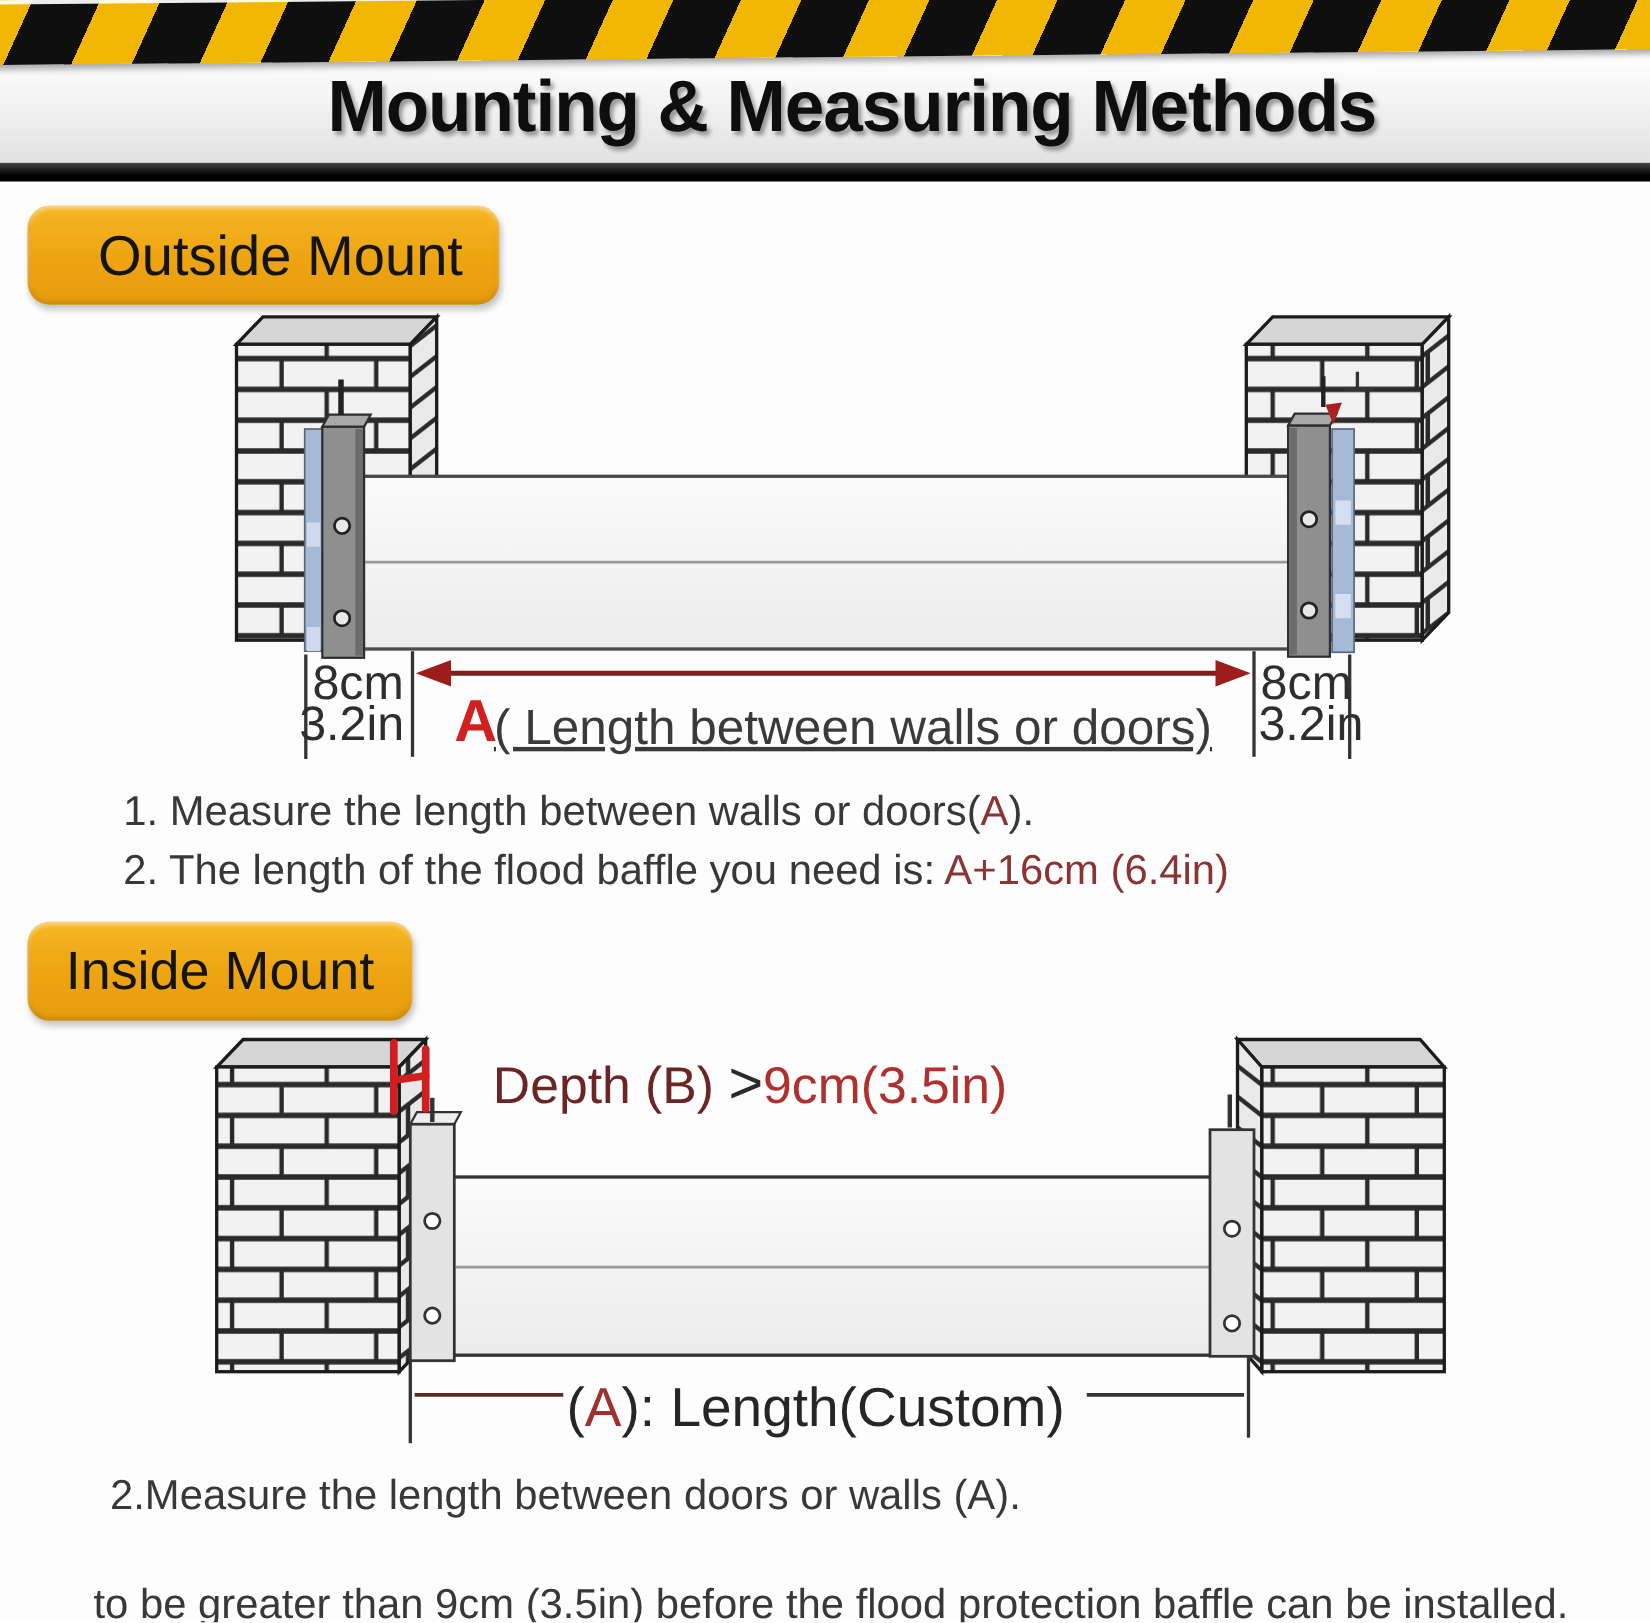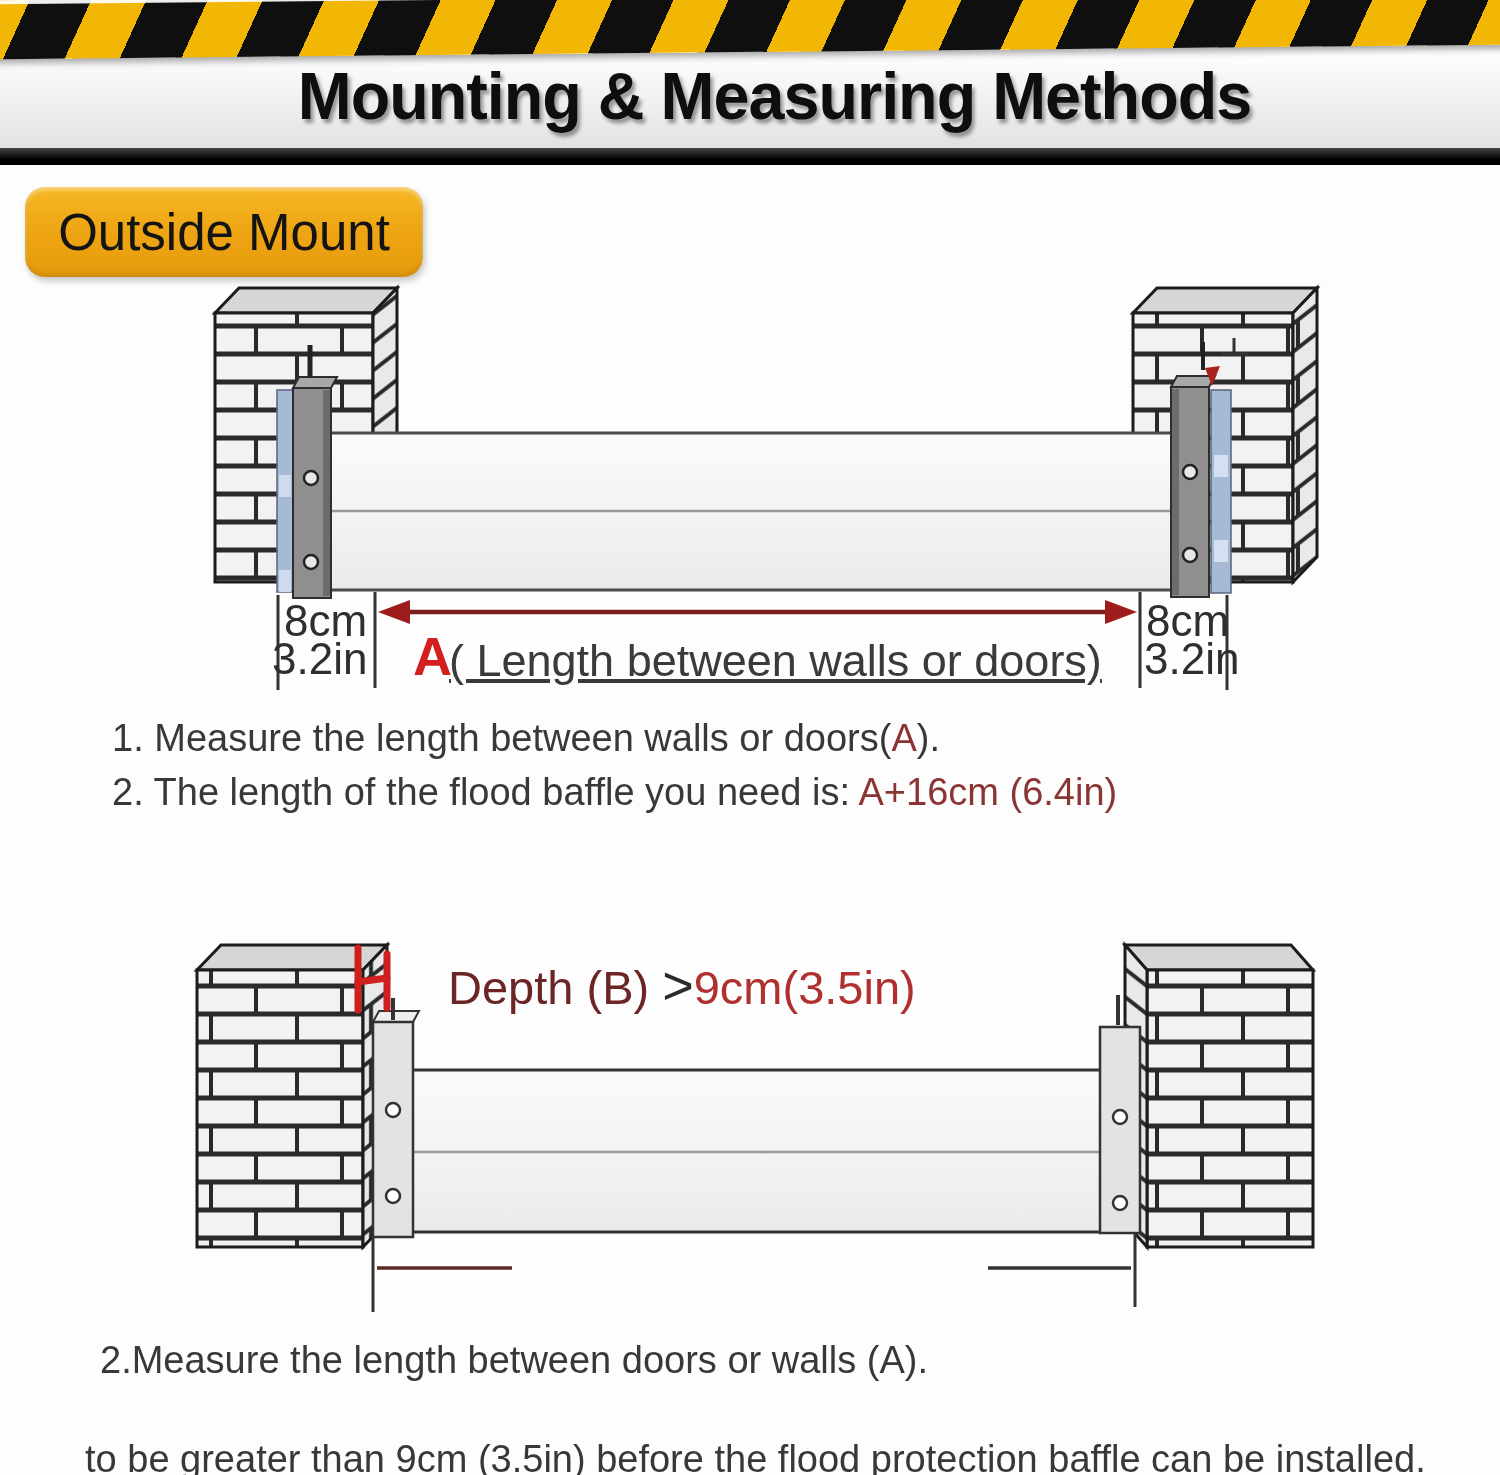--- a/index.html
+++ b/index.html
@@ -21,21 +21,21 @@
         text-shadow:3px 4px 4px rgba(0,0,0,.38),0 1px 0 rgba(255,255,255,.65);
         transform:scaleX(.98);margin-top:-6px;}
   .dark-bar{position:absolute;top:148px;left:0;width:1500px;height:17px;
         background:linear-gradient(180deg,#474747,#000 65%);}
 
   
   .sec-label{position:absolute;border-radius:20px;display:flex;align-items:center;justify-content:center;
         background:linear-gradient(180deg,#f6b724,#eda312 55%,#e69d0d);
         box-shadow:inset 0 3px 4px rgba(255,255,255,.45),inset 0 -3px 5px rgba(140,90,0,.3),2px 4px 6px rgba(0,0,0,.22);
         color:#141414;}
-  .lbl-outside{left:25px;top:187px;width:398px;height:90px;font-size:51px;}
+  .lbl-outside{left:25px;top:187px;width:398px;height:90px;font-size:51px;padding-left:31px;}
   .lbl-inside{left:25px;top:838px;width:350px;height:90px;font-size:49px;}
 
   
   .diagram-svg{position:absolute;left:0;}
 
   
   .t{position:absolute;white-space:pre;color:#3a3a3a;line-height:1.05;}
   .meas{font-size:44px;color:#2e2e2e;}
   .red-a{font-size:54px;font-weight:700;color:#d21f1f;}
   .span-rest{font-size:45px;color:#3a3a3a;text-decoration:underline;}
@@ -55,20 +55,23 @@
     <div class="title-plate">
       <div class="page-title">Mounting &amp; Measuring Methods</div>
     </div>
     <div class="stripe-band"></div>
     <div class="dark-bar"></div>
   </div>
 
   <div class="sec-label lbl-outside">
     <span>Outside Mount</span>
   </div>
+  <div class="sec-label lbl-inside">
+    <span>Inside Mount</span>
+  </div>
 
   <svg class="diagram-svg" style="top:270px" width="1500" height="440" viewBox="0 0 1500 440">
     <defs>
       <pattern id="bk1" width="86" height="56" patternUnits="userSpaceOnUse">
         <rect width="86" height="56" fill="#2a2a2a"></rect>
         <rect x="0" y="2.5" width="82" height="23" fill="#f2f2f2"></rect>
         <rect x="-45" y="30.5" width="82" height="23" fill="#f2f2f2"></rect>
         <rect x="41" y="30.5" width="82" height="23" fill="#f2f2f2"></rect>
       </pattern>
       <pattern id="bks1" width="50" height="56" patternUnits="userSpaceOnUse" patternTransform="skewY(-38)">
@@ -222,17 +225,18 @@
     <g>
       <line x1="373" y1="307" x2="373" y2="382" stroke="#333" stroke-width="3"></line>
       <line x1="1135" y1="302" x2="1135" y2="377" stroke="#333" stroke-width="3"></line>
       <line x1="377" y1="338" x2="512" y2="338" stroke="#5d2b26" stroke-width="3.5"></line>
       <line x1="988" y1="338" x2="1131" y2="338" stroke="#333" stroke-width="3.5"></line>
     </g>
   </svg>
 
   <div class="t" style="left:448px;top:957px;font-size:47px"><span class="depth-dark">Depth (B) </span><span class="depth-gt">&gt;</span><span class="depth-red">9cm(3.5in)</span></div>
 
+  <div class="t" style="left:515px;top:1253px;font-size:50px;color:#262626"><span>(</span><span class="len-a">A</span><span>): Length(Custom)</span></div>
 
   <div class="t step" style="left:100px;top:1341px">2.Measure the length between doors or walls (A).</div>
   <div class="t step" style="left:85px;top:1440px">to be greater than 9cm (3.5in) before the flood protection baffle can be installed.</div>
 
 </div>
 
 </body></html>

